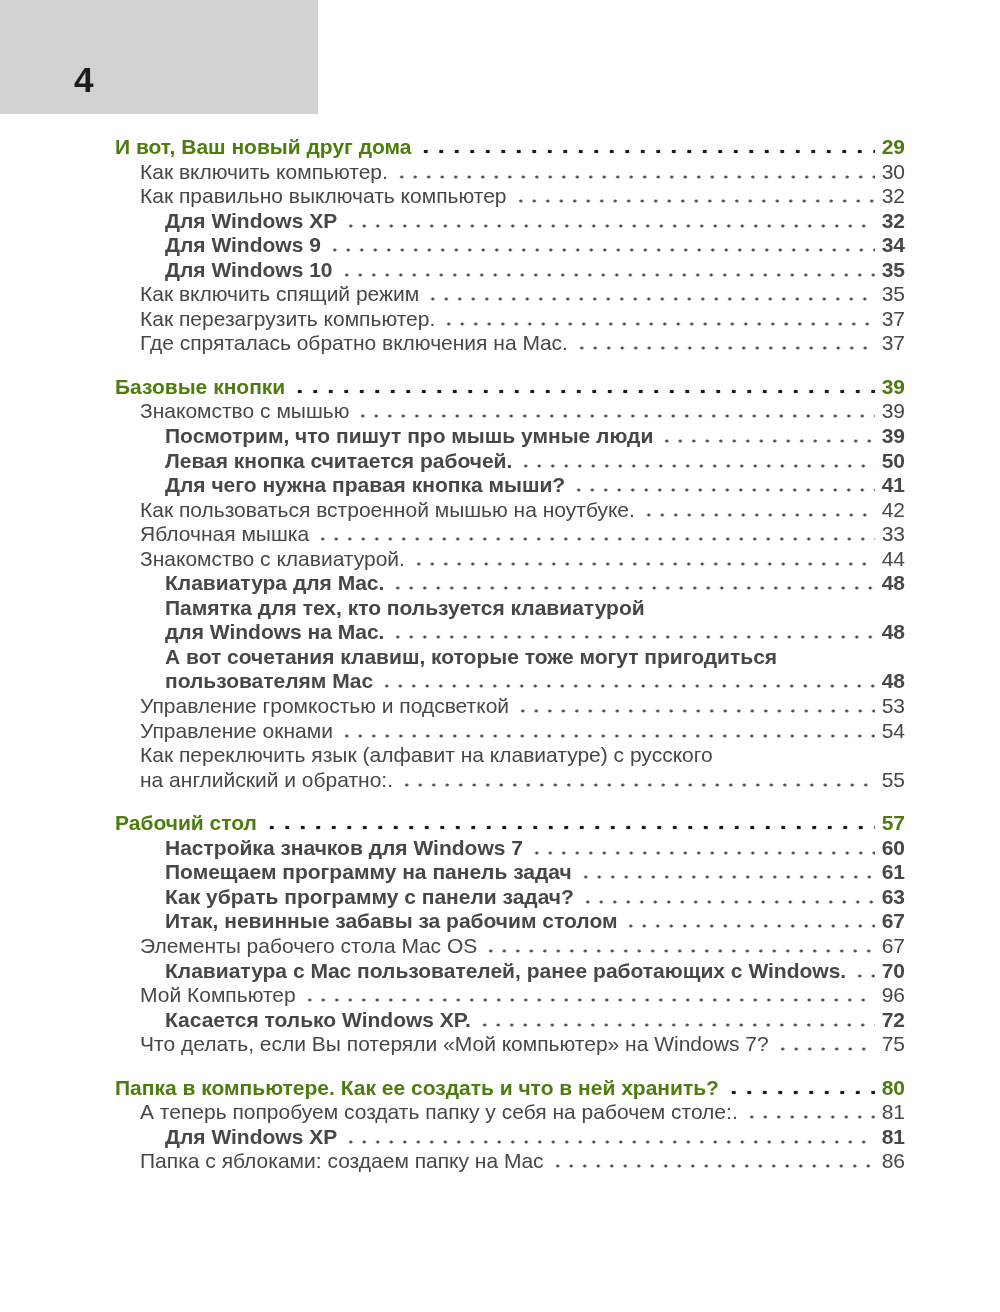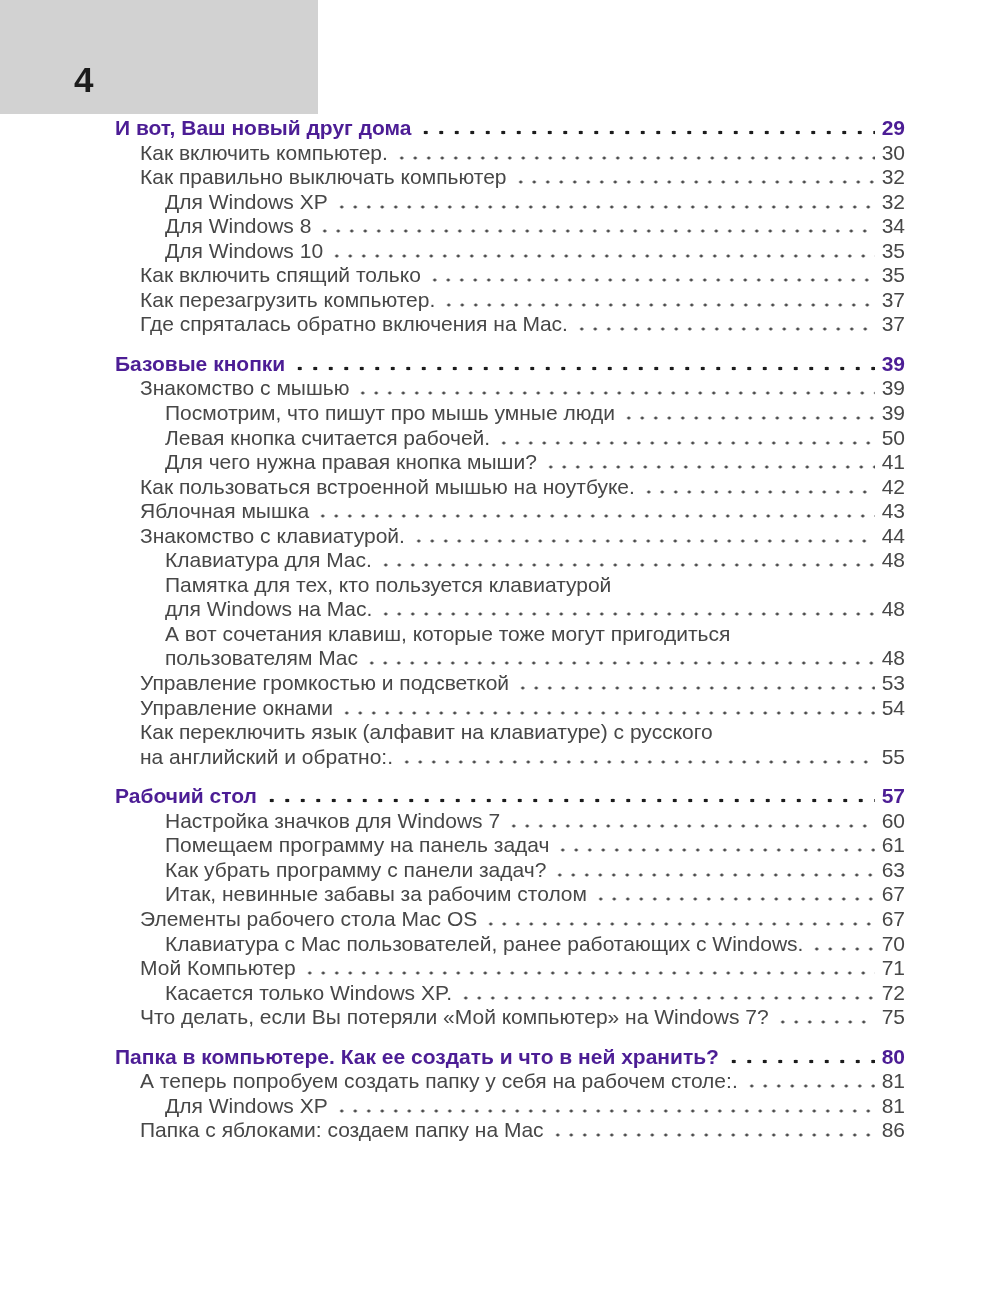--- a/index.html
+++ b/index.html
@@ -37,22 +37,22 @@
   }
   .group { margin-top: 15px; }
   .group:first-child { margin-top: 0; }
   .row {
     display: flex;
     align-items: baseline;
     line-height: 24.55px;
     white-space: nowrap;
   }
   .row.lvl1 { padding-left: 25px; }
-  .row.lvl2 { padding-left: 50px; }
-  .row.bold { font-weight: bold; color: #4c1d95; }
+  .row.lvl2 { padding-left: 50px; font-weight: bold; }
+  .row.bold { font-weight: bold; color: #4d7c0f; margin-top: 19px; }
   .title { flex: 0 0 auto; }
   .dots {
     flex: 1 1 auto;
     height: 4px;
     margin: 0 7px 0 7px;
     background-image: radial-gradient(circle, #4a4a4a 1.4px, transparent 1.7px);
     background-size: 13.5px 4px;
     background-repeat: repeat-x;
     background-position: left bottom;
   }
@@ -87,31 +87,31 @@
           <span class="title">Как правильно выключать компьютер</span>
           <span class="dots"></span>
           <span class="pagenum">32</span>
         </div>
         <div class="row lvl2">
           <span class="title">Для Windows XP</span>
           <span class="dots"></span>
           <span class="pagenum">32</span>
         </div>
         <div class="row lvl2">
-          <span class="title">Для Windows 8</span>
+          <span class="title">Для Windows 9</span>
           <span class="dots"></span>
           <span class="pagenum">34</span>
         </div>
         <div class="row lvl2">
           <span class="title">Для Windows 10</span>
           <span class="dots"></span>
           <span class="pagenum">35</span>
         </div>
         <div class="row lvl1">
-          <span class="title">Как включить спящий только</span>
+          <span class="title">Как включить спящий режим</span>
           <span class="dots"></span>
           <span class="pagenum">35</span>
         </div>
         <div class="row lvl1">
           <span class="title">Как перезагрузить компьютер.</span>
           <span class="dots"></span>
           <span class="pagenum">37</span>
         </div>
         <div class="row lvl1">
           <span class="title">Где спряталась обратно включения на Mac.</span>
@@ -146,21 +146,21 @@
           <span class="pagenum">41</span>
         </div>
         <div class="row lvl1">
           <span class="title">Как пользоваться встроенной мышью на ноутбуке.</span>
           <span class="dots"></span>
           <span class="pagenum">42</span>
         </div>
         <div class="row lvl1">
           <span class="title">Яблочная мышка</span>
           <span class="dots"></span>
-          <span class="pagenum">43</span>
+          <span class="pagenum">33</span>
         </div>
         <div class="row lvl1">
           <span class="title">Знакомство с клавиатурой.</span>
           <span class="dots"></span>
           <span class="pagenum">44</span>
         </div>
         <div class="row lvl2">
           <span class="title">Клавиатура для Mac.</span>
           <span class="dots"></span>
           <span class="pagenum">48</span>
@@ -232,21 +232,21 @@
           <span class="pagenum">67</span>
         </div>
         <div class="row lvl2">
           <span class="title">Клавиатура с Mac пользователей, ранее работающих с Windows.</span>
           <span class="dots"></span>
           <span class="pagenum">70</span>
         </div>
         <div class="row lvl1">
           <span class="title">Мой Компьютер</span>
           <span class="dots"></span>
-          <span class="pagenum">71</span>
+          <span class="pagenum">96</span>
         </div>
         <div class="row lvl2">
           <span class="title">Касается только Windows XP.</span>
           <span class="dots"></span>
           <span class="pagenum">72</span>
         </div>
         <div class="row lvl1">
           <span class="title">Что делать, если Вы потеряли «Мой компьютер» на Windows 7?</span>
           <span class="dots"></span>
           <span class="pagenum">75</span>

